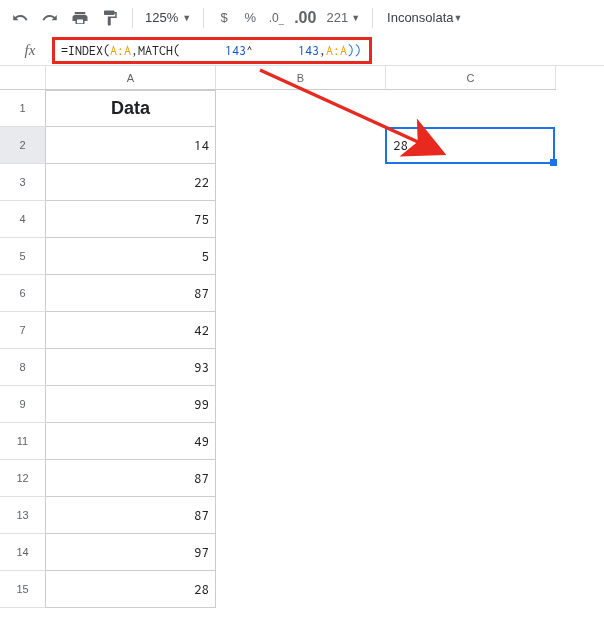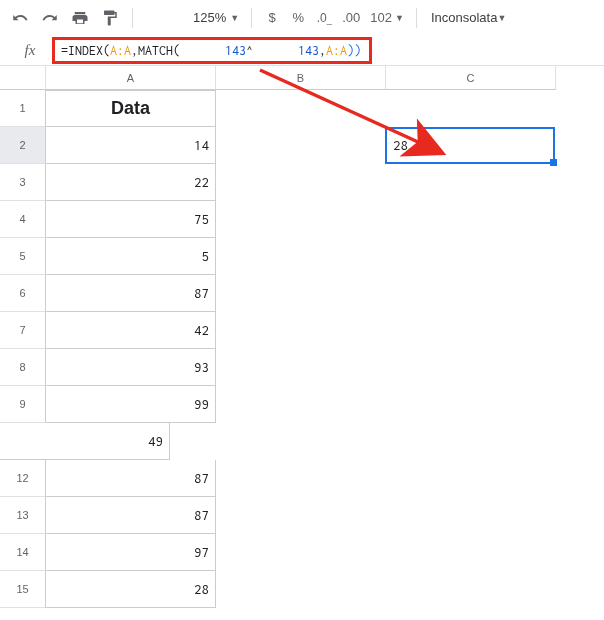--- a/index.html
+++ b/index.html
@@ -39,21 +39,20 @@
     background: #dadce0;
     margin: 0 6px;
   }
   .zoom {
     display: flex;
     align-items: center;
     gap: 4px;
     color: #3c4043;
     font-size: 13px;
     padding: 0 4px;
-    margin-left: 48px;
   }
   .drop-arrow {
     font-size: 9px;
     color: #5f6368;
   }
   .fmtgroup {
     display: flex;
     align-items: center;
     gap: 2px;
   }
@@ -239,23 +238,23 @@
   <div class="sep"></div>
   <div class="zoom">
     <span>125%</span>
     <span class="drop-arrow">▼</span>
   </div>
   <div class="sep"></div>
   <div class="fmtgroup">
     <div class="fmtbtn">$</div>
     <div class="fmtbtn">%</div>
     <div class="fmtbtn" style="font-size:12px;">.0<span style="font-size:9px;position:relative;top:2px;">_</span></div>
-    <div class="fmtbtn" style="font-size:13px;">.00<span style="font-size:9px;position:relative;top:-2px;"></span></div>
+    <div class="fmtbtn" style="font-size:16px;font-weight:bold;">.00<span style="font-size:9px;position:relative;top:-2px;"></span></div>
     <div class="fmtbtn">
-      <span>102</span>
+      <span>221</span>
       <span class="drop-arrow" style="margin-left:3px;">▼</span>
     </div>
   </div>
   <div class="sep"></div>
   <div class="fontsel">
     <span>Inconsolata</span>
     <span class="drop-arrow">▼</span>
   </div>
 </div>
 
@@ -321,20 +320,21 @@
       <div class="cell cB"></div>
       <div class="cell cC"></div>
     </div>
     <div class="row">
       <div class="rh">9</div>
       <div class="cell cA valuecell">99</div>
       <div class="cell cB"></div>
       <div class="cell cC"></div>
     </div>
     <div class="row">
+      <div class="rh">11</div>
       <div class="cell cA valuecell">49</div>
       <div class="cell cB"></div>
       <div class="cell cC"></div>
     </div>
     <div class="row">
       <div class="rh">12</div>
       <div class="cell cA valuecell">87</div>
       <div class="cell cB"></div>
       <div class="cell cC"></div>
     </div>

